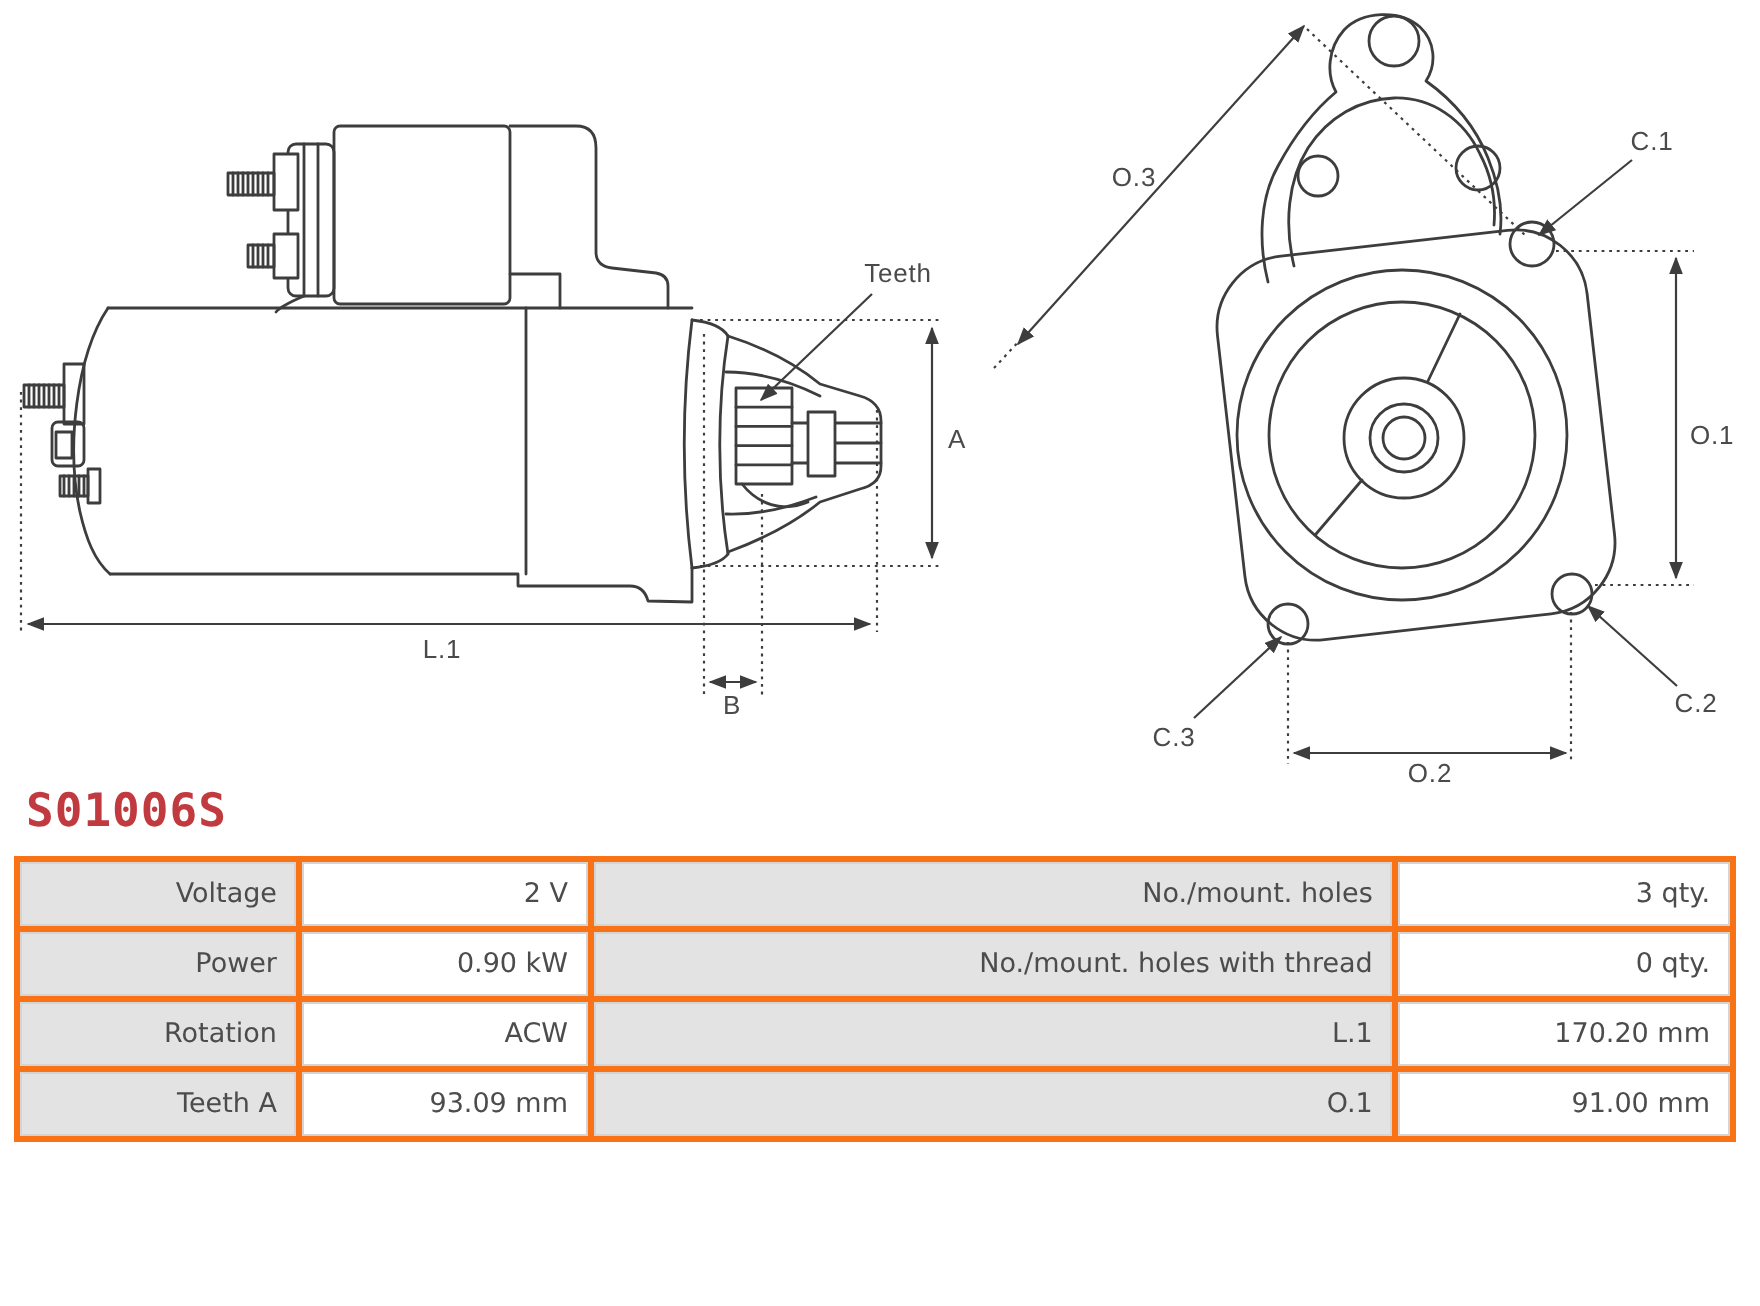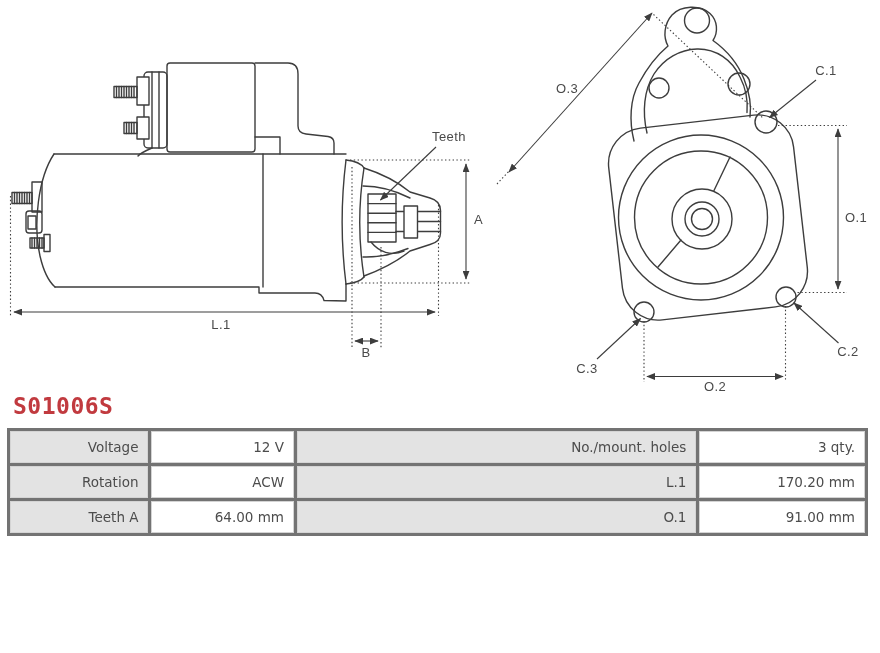--- a/index.html
+++ b/index.html
@@ -13,21 +13,21 @@
     font-size:13px;fill:#4a4a4a;letter-spacing:0.4px;
   }
   .part-number{
     position:absolute;top:393px;left:13px;margin:0;
     font-family:"DejaVu Sans Mono","Liberation Mono",monospace;
     font-size:23px;font-weight:bold;color:#c13a3f;letter-spacing:0.5px;text-align:right;
   }
   table.specs{
     position:absolute;top:428px;left:7px;width:861px;
     border-collapse:separate;border-spacing:3px;table-layout:fixed;
-    background:#737373;
+    background:#f97316;
   }
   table.specs td{
     height:30px;font-size:13.5px;color:#4c4c4c;
     text-align:right;padding:0 9px 0 4px;
     border:1px solid #d4d4d4;overflow:hidden;white-space:nowrap;
   }
   td.lbl{background:#e3e3e3;}
   td.val{background:#ffffff;}
 </style>
 </head>
@@ -170,30 +170,36 @@
 <table class="specs">
   <colgroup>
     <col style="width:138px">
       <col style="width:142px">
       <col style="width:398px">
       <col style="width:165px">
   </colgroup>
   <tbody>
     <tr>
       <td class="lbl">Voltage</td>
-      <td class="val">12 V</td>
+      <td class="val">2 V</td>
       <td class="lbl">No./mount. holes</td>
       <td class="val">3 qty.</td>
+    </tr>
+    <tr>
+      <td class="lbl">Power</td>
+      <td class="val">0.90 kW</td>
+      <td class="lbl">No./mount. holes with thread</td>
+      <td class="val">0 qty.</td>
     </tr>
     <tr>
       <td class="lbl">Rotation</td>
       <td class="val">ACW</td>
       <td class="lbl">L.1</td>
       <td class="val">170.20 mm</td>
     </tr>
     <tr>
       <td class="lbl">Teeth A</td>
-      <td class="val">64.00 mm</td>
+      <td class="val">93.09 mm</td>
       <td class="lbl">O.1</td>
       <td class="val">91.00 mm</td>
     </tr>
   </tbody>
 </table>
 
 </body></html>

